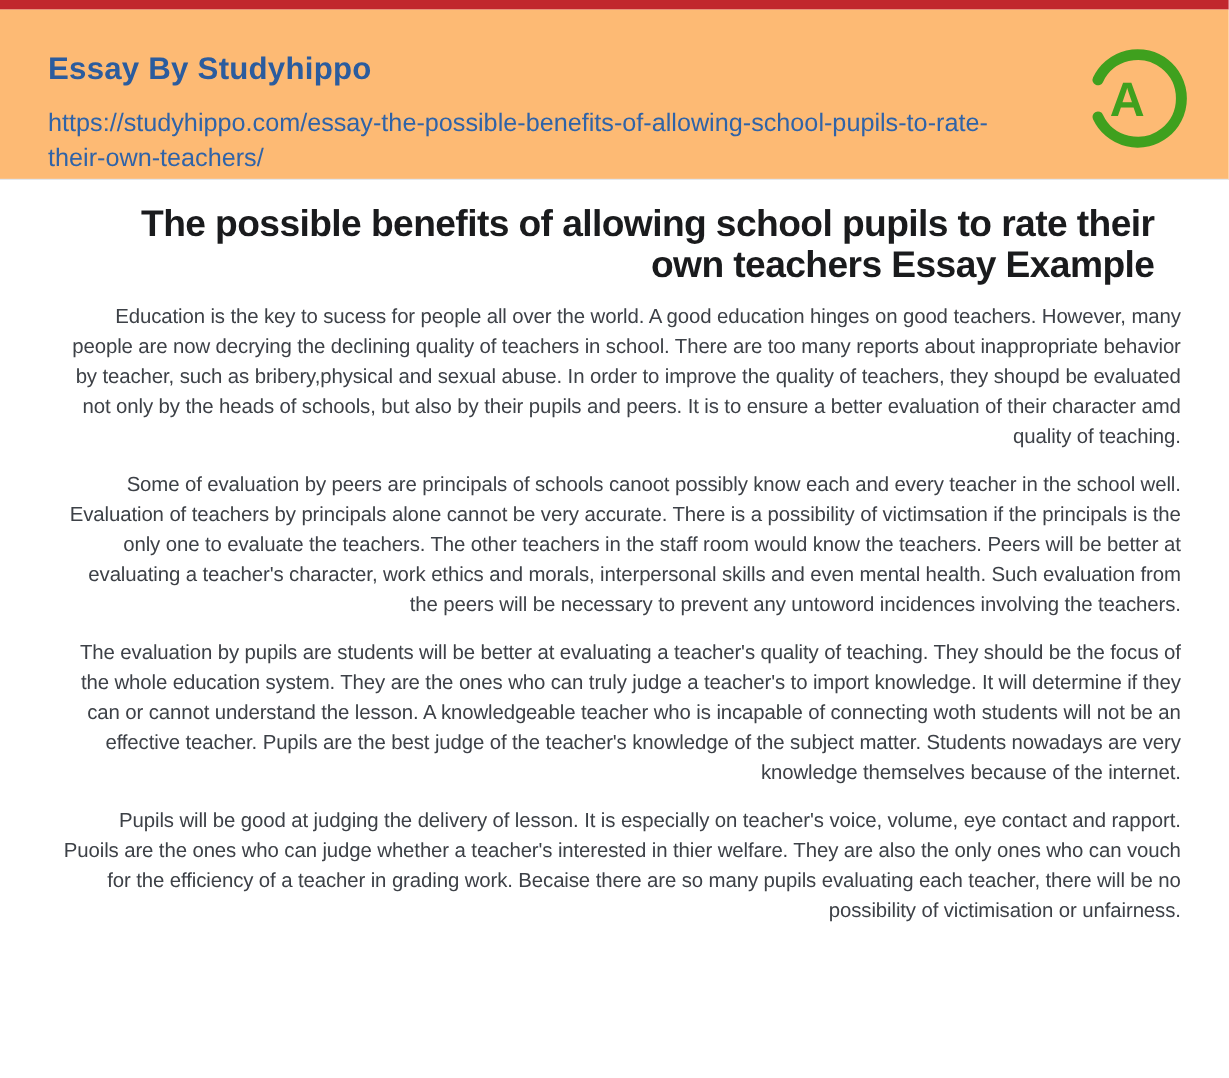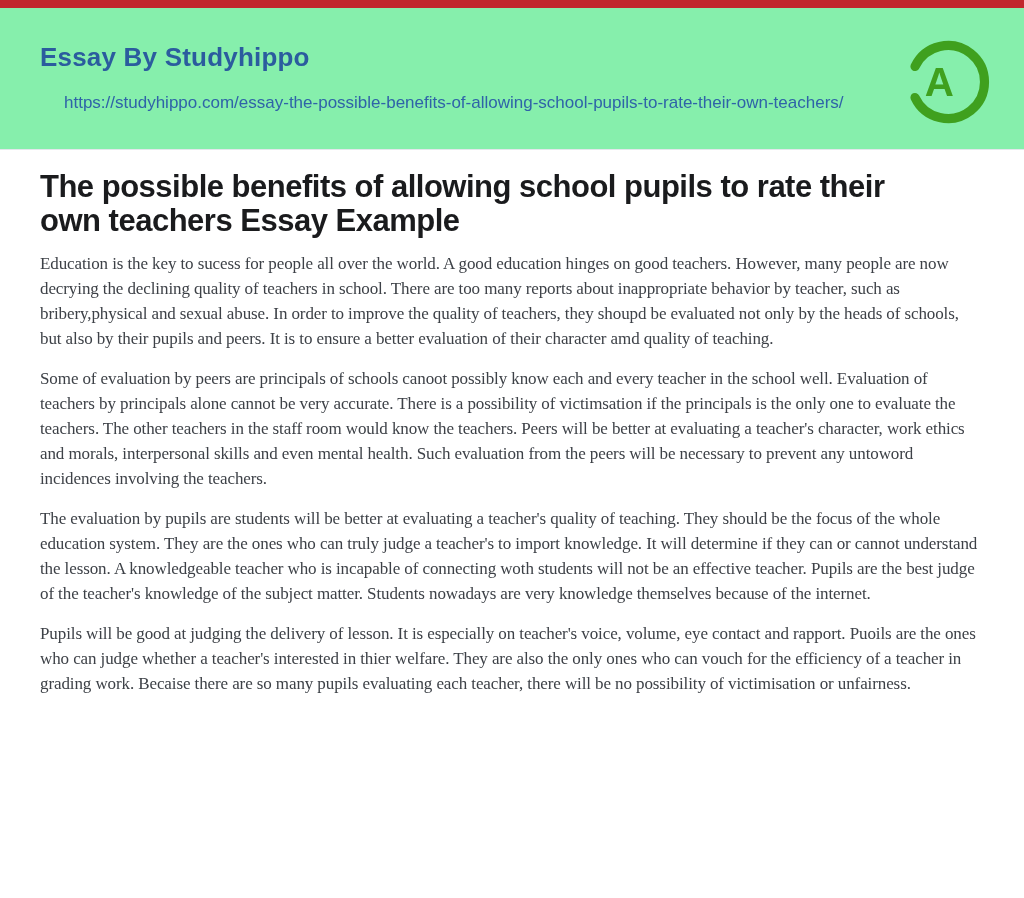--- a/index.html
+++ b/index.html
@@ -12,74 +12,73 @@
     overflow: hidden;
   }
   .top-bar {
     width: 100%;
     height: 8px;
     background: #c1272d;
   }
   header.page-header {
     width: 100%;
     height: 142px;
-    background: #86efac;
+    background: #fdba74;
     border-bottom: 1px solid #e3e7ec;
     display: flex;
     justify-content: space-between;
     align-items: flex-start;
     padding: 34px 28px 0 40px;
   }
   .site-name {
     color: #2b5c9e;
     font-size: 26px;
     font-weight: bold;
     letter-spacing: 0.2px;
     margin-bottom: 15px;
     cursor: pointer;
   }
   .page-url {
     display: block;
     color: #2f63a8;
-    font-size: 17px;
+    font-size: 21px;
     line-height: 29px;
     max-width: 800px;
     overflow-wrap: break-word;
     word-break: break-word;
     text-decoration: none;
     cursor: pointer;
-    margin-left: 24px;
   }
   .logo {
     width: 96px;
     height: 96px;
     flex: 0 0 auto;
     margin-top: -8px;
   }
   .logo svg { width: 96px; height: 96px; display: block; }
   main.content {
-    padding: 20px 40px 0 40px;
+    padding: 20px 40px 0 52px;
+    text-align: right;
   }
   h1.essay-title {
     color: #1a1b1d;
     font-size: 31px;
     line-height: 34px;
     font-weight: 800;
     letter-spacing: -0.5px;
     max-width: 910px;
     margin-bottom: 13px;
   }
   .essay-body p {
     color: #3d4147;
     font-size: 17px;
     line-height: 25px;
     letter-spacing: -0.1px;
     margin-bottom: 15px;
     max-width: 946px;
-    font-family: Liberation Serif, serif;
   }
 </style>
 </head>
 <body>
 
 <div class="top-bar"></div>
 
 <header class="page-header">
   <div class="header-text">
     <div class="site-name">Essay By Studyhippo</div>

